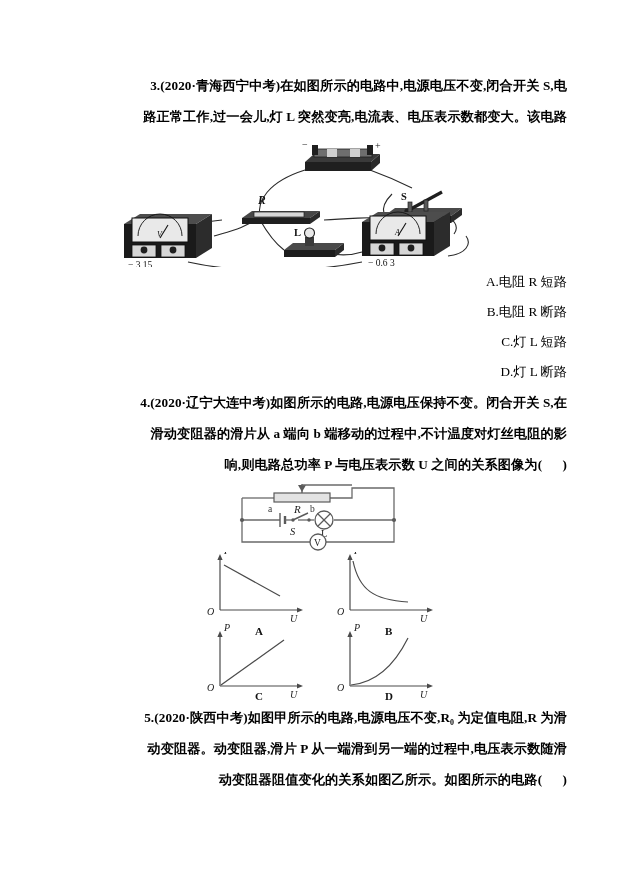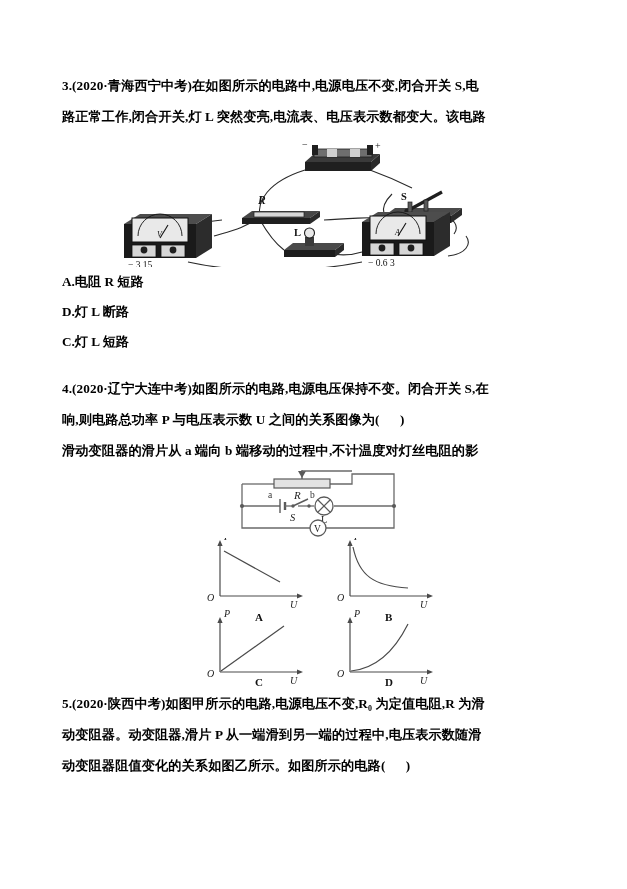--- a/index.html
+++ b/index.html
@@ -20,36 +20,37 @@
     left: 0; top: 0;
     width: 627px;
     height: 889px;
     background: #fff;
   }
   .content {
     position: absolute;
     left: 62px;
     top: 70px;
     width: 505px;
+    text-align: right;
   }
 
   
   .qblock { margin: 0 0 0 0; }
   .qline {
     font-size: 13.2px;
     line-height: 31px;
     font-weight: bold;
     letter-spacing: 0.1px;
     white-space: pre-wrap;
   }
 
   .opt {
     font-size: 13.2px;
     line-height: 30px;
-    font-weight: bold;
+    font-weight: normal;
   }
 
   
   .fig3 {
     position: relative;
     width: 505px;
     height: 135px;
   }
   .fig4circ {
     position: relative;
@@ -73,21 +74,21 @@
   svg { display: block; }
 </style>
 </head>
 <body>
 
 <div class="page">
 <div class="content">
 
   <div class="qblock">
     <div class="qline">3.(2020·青海西宁中考)在如图所示的电路中,电源电压不变,闭合开关 S,电</div>
-    <div class="qline">路正常工作,闭合开关,灯 L 突然变亮,电流表、电压表示数都变大。该电路</div>
+    <div class="qline">路正常工作,过一会儿,灯 L 突然变亮,电流表、电压表示数都变大。该电路</div>
 
     <div class="fig3">
       <svg width="505" height="135" viewBox="0 0 505 135">
         <g fill="none" stroke="#2a2a2a" stroke-width="1.1">
 
           <path d="M243 38 C 205 50, 195 70, 198 84"></path>
           <path d="M198 84 C 185 96, 165 100, 152 104"></path>
           <path d="M160 88 C 130 90, 112 104, 112 118"></path>
           <path d="M198 88 C 206 102, 214 112, 222 118"></path>
           <path d="M252 118 C 272 124, 288 124, 300 120"></path>
@@ -166,28 +167,29 @@
           <rect x="308" y="111" width="24" height="12" fill="#d6d6d6" stroke="#111" stroke-width="0.8"></rect>
           <rect x="337" y="111" width="24" height="12" fill="#d6d6d6" stroke="#111" stroke-width="0.8"></rect>
           <circle cx="320" cy="116" r="3.4" fill="#1f1f1f"></circle>
           <circle cx="349" cy="116" r="3.4" fill="#1f1f1f"></circle>
           <text x="306" y="134" font-family="Liberation Serif, serif" font-size="9.5" fill="#111">−  0.6 3</text>
         </g>
       </svg>
     </div>
 
     <div class="opt">A.电阻 R 短路</div>
+    <div class="opt">B.电阻 R 断路</div>
+    <div class="opt">C.灯 L 短路</div>
     <div class="opt">D.灯 L 断路</div>
-    <div class="opt">C.灯 L 短路</div>
   </div>
 
-  <div class="qblock" style="margin-top:16px;">
+  <div class="qblock" style="margin-top:0;">
     <div class="qline">4.(2020·辽宁大连中考)如图所示的电路,电源电压保持不变。闭合开关 S,在</div>
+    <div class="qline">滑动变阻器的滑片从 a 端向 b 端移动的过程中,不计温度对灯丝电阻的影</div>
     <div class="qline">响,则电路总功率 P 与电压表示数 U 之间的关系图像为(      )</div>
-    <div class="qline">滑动变阻器的滑片从 a 端向 b 端移动的过程中,不计温度对灯丝电阻的影</div>
 
     <div class="fig4circ">
       <svg width="505" height="72" viewBox="0 0 505 72">
         <g stroke="#6a6a6a" stroke-width="1.3" fill="none">
 
           <path d="M180 18 L180 62 L332 62 L332 18"></path>
           <path d="M180 18 L212 18"></path>
           <path d="M268 18 L290 18 L290 8 L332 8 L332 18"></path>
 
           <path d="M180 40 L218 40"></path>

